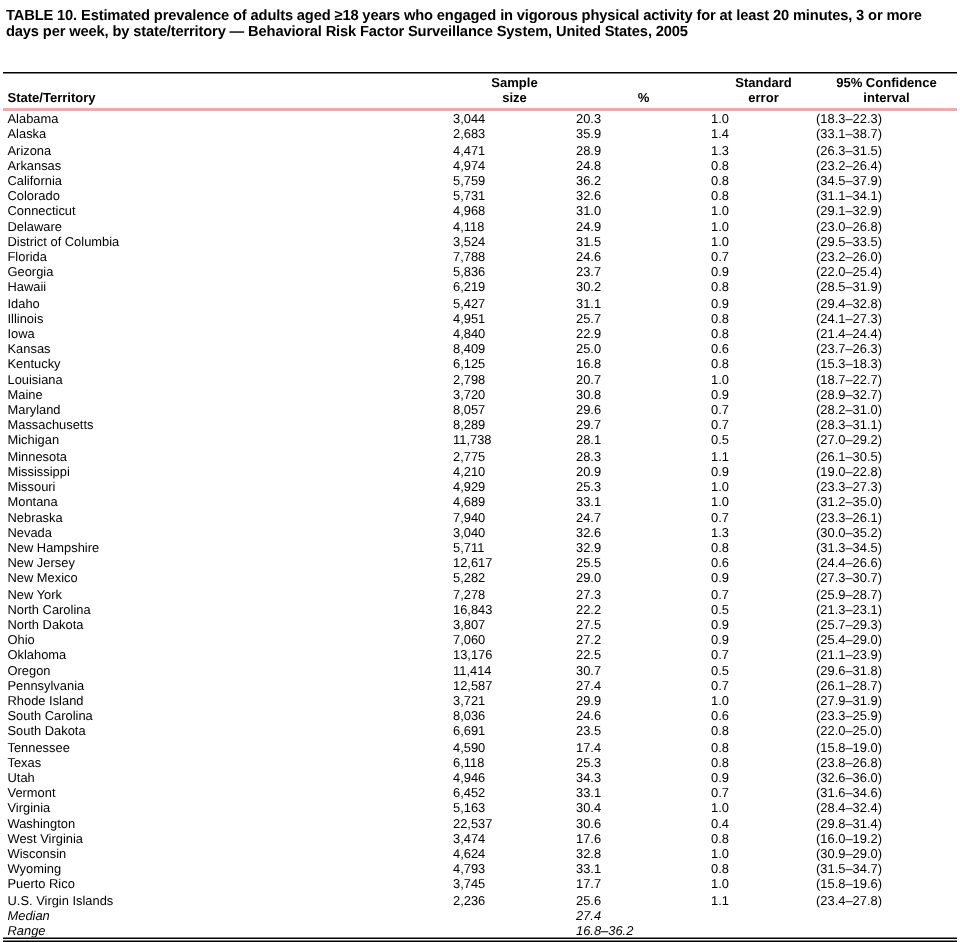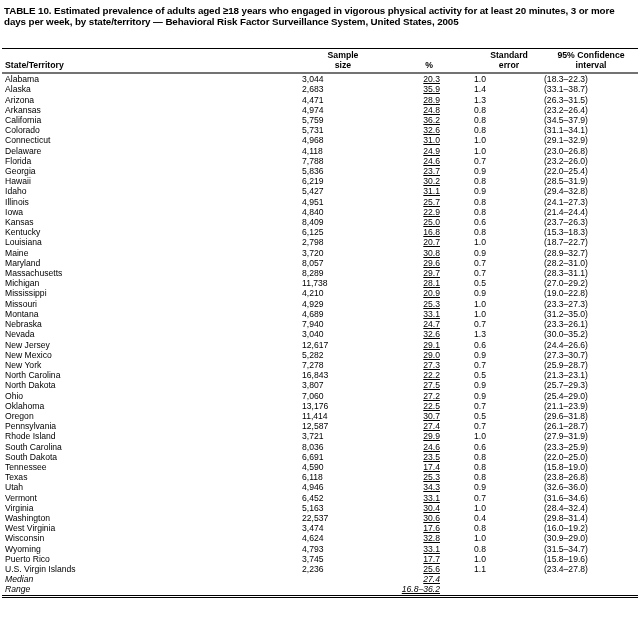--- a/index.html
+++ b/index.html
@@ -22,36 +22,36 @@
     border-collapse: collapse;
     table-layout: fixed;
     width: 636px;
   }
   thead th {
     font-weight: bold;
     vertical-align: bottom;
     font-size: 8.7px;
     line-height: 9.7px;
     border-top: 1px solid #000;
-    border-bottom: 2px solid #737373;
+    border-bottom: 2px solid #fca5a5;
     padding: 2px 0 2px 0;
   }
   th .hline { display: block; }
   th.state, td.state { text-align: left; padding-left: 3px; margin-top: 26px; }
   th.c { text-align: center; }
   td {
     font-size: 8.6px;
     line-height: 10.2px;
     height: 10.2px;
     padding: 0;
     white-space: nowrap;
     overflow: hidden;
   }
   td.sample { text-align: left; padding-right: 24px; }
-  td.pct    { text-align: right; padding-right: 34px; text-decoration: underline; }
+  td.pct    { text-align: left; padding-right: 34px; }
   td.se     { text-align: left; padding-right: 38px; }
   td.ci     { text-align: left; }
   tr.summary td { font-style: italic; }
   tbody tr:last-child td { border-bottom: 3px double #000; }
 </style>
 </head>
 <body>
 
 <div class="page">
   <div class="title">TABLE 10. Estimated prevalence of adults aged ≥18 years who engaged in vigorous physical activity for at least 20 minutes, 3 or more days per week, by state/territory — Behavioral Risk Factor Surveillance System, United States, 2005</div>
@@ -137,20 +137,27 @@
           <td class="ci">(29.1–32.9)</td>
         </tr>
         <tr>
           <td class="state">Delaware</td>
           <td class="sample">4,118</td>
           <td class="pct">24.9</td>
           <td class="se">1.0</td>
           <td class="ci">(23.0–26.8)</td>
         </tr>
         <tr>
+          <td class="state">District of Columbia</td>
+          <td class="sample">3,524</td>
+          <td class="pct">31.5</td>
+          <td class="se">1.0</td>
+          <td class="ci">(29.5–33.5)</td>
+        </tr>
+        <tr>
           <td class="state">Florida</td>
           <td class="sample">7,788</td>
           <td class="pct">24.6</td>
           <td class="se">0.7</td>
           <td class="ci">(23.2–26.0)</td>
         </tr>
         <tr>
           <td class="state">Georgia</td>
           <td class="sample">5,836</td>
           <td class="pct">23.7</td>
@@ -228,20 +235,27 @@
           <td class="ci">(28.3–31.1)</td>
         </tr>
         <tr>
           <td class="state">Michigan</td>
           <td class="sample">11,738</td>
           <td class="pct">28.1</td>
           <td class="se">0.5</td>
           <td class="ci">(27.0–29.2)</td>
         </tr>
         <tr>
+          <td class="state">Minnesota</td>
+          <td class="sample">2,775</td>
+          <td class="pct">28.3</td>
+          <td class="se">1.1</td>
+          <td class="ci">(26.1–30.5)</td>
+        </tr>
+        <tr>
           <td class="state">Mississippi</td>
           <td class="sample">4,210</td>
           <td class="pct">20.9</td>
           <td class="se">0.9</td>
           <td class="ci">(19.0–22.8)</td>
         </tr>
         <tr>
           <td class="state">Missouri</td>
           <td class="sample">4,929</td>
           <td class="pct">25.3</td>
@@ -263,23 +277,30 @@
           <td class="ci">(23.3–26.1)</td>
         </tr>
         <tr>
           <td class="state">Nevada</td>
           <td class="sample">3,040</td>
           <td class="pct">32.6</td>
           <td class="se">1.3</td>
           <td class="ci">(30.0–35.2)</td>
         </tr>
         <tr>
+          <td class="state">New Hampshire</td>
+          <td class="sample">5,711</td>
+          <td class="pct">32.9</td>
+          <td class="se">0.8</td>
+          <td class="ci">(31.3–34.5)</td>
+        </tr>
+        <tr>
           <td class="state">New Jersey</td>
           <td class="sample">12,617</td>
-          <td class="pct">29.1</td>
+          <td class="pct">25.5</td>
           <td class="se">0.6</td>
           <td class="ci">(24.4–26.6)</td>
         </tr>
         <tr>
           <td class="state">New Mexico</td>
           <td class="sample">5,282</td>
           <td class="pct">29.0</td>
           <td class="se">0.9</td>
           <td class="ci">(27.3–30.7)</td>
         </tr>

